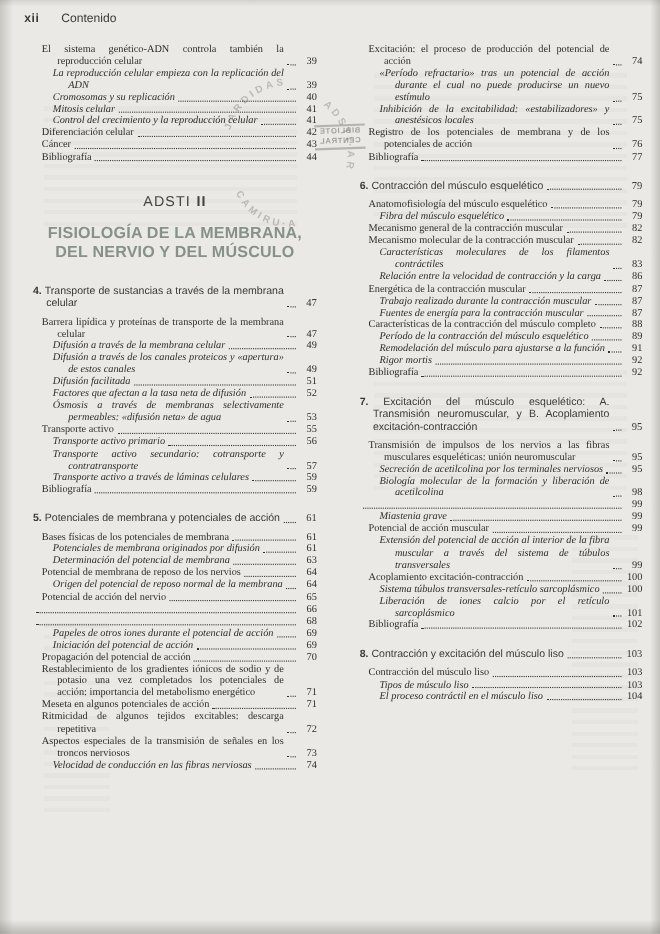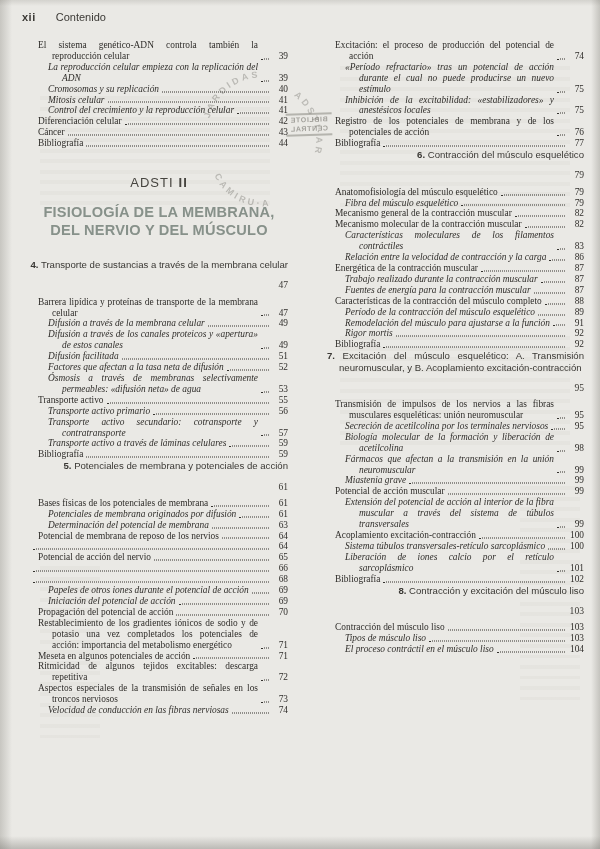--- a/index.html
+++ b/index.html
@@ -26,21 +26,21 @@
   .col-left{left:30px;width:258px;}
   .col-right{left:327px;width:257px;}
   
   .entry{display:flex;align-items:flex-end;font-size:9.4px;line-height:10.9px;}
   .entry .txt{flex:0 1 auto;text-align:justify;}
   .entry .dots{flex:1 0 8px;margin:0 3px;border-bottom:1.6px dotted #35332f;transform:translateY(-2.5px);}
   .entry .num{flex:0 0 auto;min-width:16px;text-align:right;}
   .s-r .txt{padding-left:22px;text-indent:-14px;}
   .s-i .txt{padding-left:32px;text-indent:-14px;font-style:italic;}
   .s-c{font-family:"Liberation Sans",sans-serif;font-size:9.6px;line-height:11.3px;color:#3a3834;
-    margin-bottom:6px;flex-direction:column;}
+    margin-top:15px;margin-bottom:6px;}
   .s-c .txt{padding-left:12px;text-indent:-12px;}
   .s-c .num{font-family:"Liberation Serif",serif;}
   .cnum{font-weight:700;}
   .gtop{margin-top:6px;}
   
   .unit-head{text-align:center;font-family:"Liberation Sans",sans-serif;font-size:13px;
     color:#46443f;margin-top:26px;letter-spacing:1px;}
   .unit-word{font-weight:400;}
   .unit-num{font-weight:700;margin-left:5px;}
   .unit-title{text-align:center;font-family:"Liberation Sans",sans-serif;font-weight:700;
@@ -212,20 +212,21 @@
       <span class="txt">Determinación del potencial de membrana</span>
       <span class="dots"></span>
       <span class="num">63</span>
     </div>
     <div class="entry s-r">
       <span class="txt">Potencial de membrana de reposo de los nervios</span>
       <span class="dots"></span>
       <span class="num">64</span>
     </div>
     <div class="entry s-i">
+      <span class="txt">Origen del potencial de reposo normal de la membrana</span>
       <span class="dots"></span>
       <span class="num">64</span>
     </div>
     <div class="entry s-r">
       <span class="txt">Potencial de acción del nervio</span>
       <span class="dots"></span>
       <span class="num">65</span>
     </div>
     <div class="entry s-i">
       <span class="dots"></span>
@@ -391,21 +392,20 @@
       <span class="txt">Secreción de acetilcolina por los terminales nerviosos</span>
       <span class="dots"></span>
       <span class="num">95</span>
     </div>
     <div class="entry s-i">
       <span class="txt">Biología molecular de la formación y liberación de acetilcolina</span>
       <span class="dots"></span>
       <span class="num">98</span>
     </div>
     <div class="entry s-i">
-      <span class="txt">Fármacos que afectan a la transmisión en la unión neuromuscular</span>
       <span class="dots"></span>
       <span class="num">99</span>
     </div>
     <div class="entry s-i">
       <span class="txt">Miastenia grave</span>
       <span class="dots"></span>
       <span class="num">99</span>
     </div>
     <div class="entry s-r">
       <span class="txt">Potencial de acción muscular</span>

